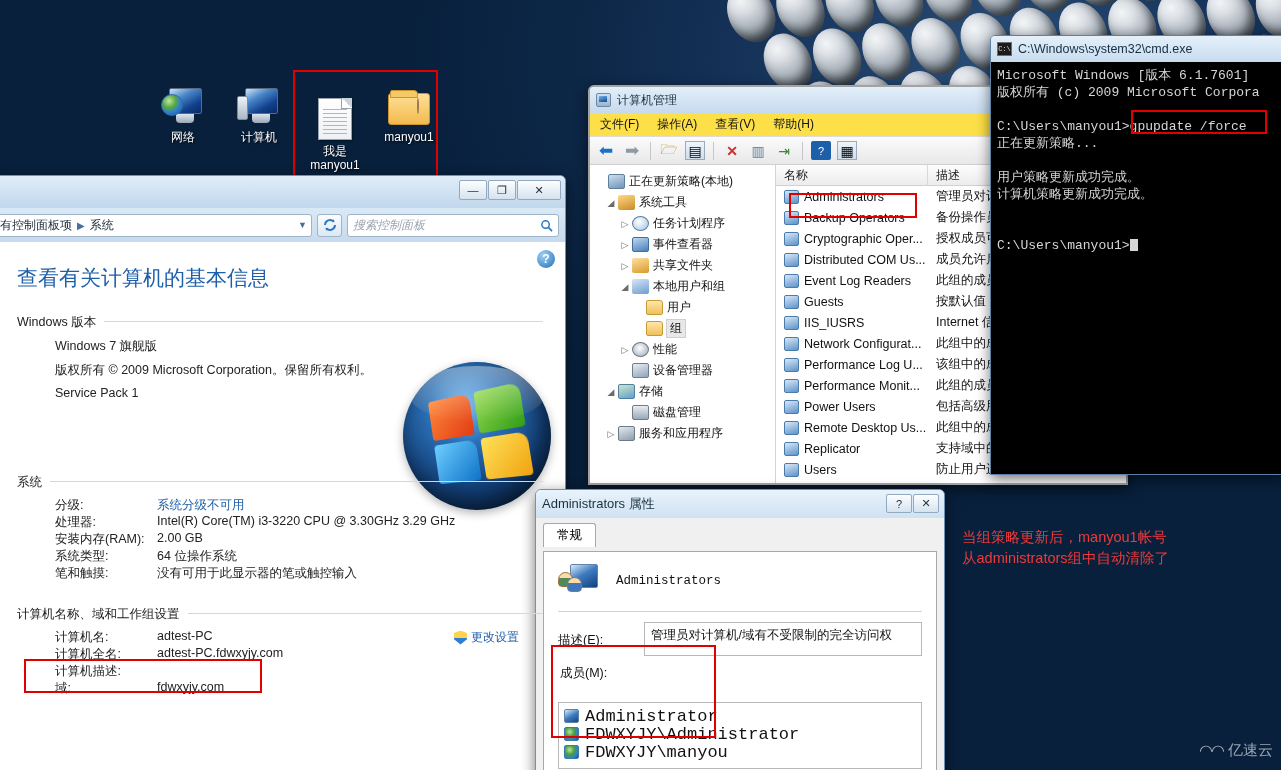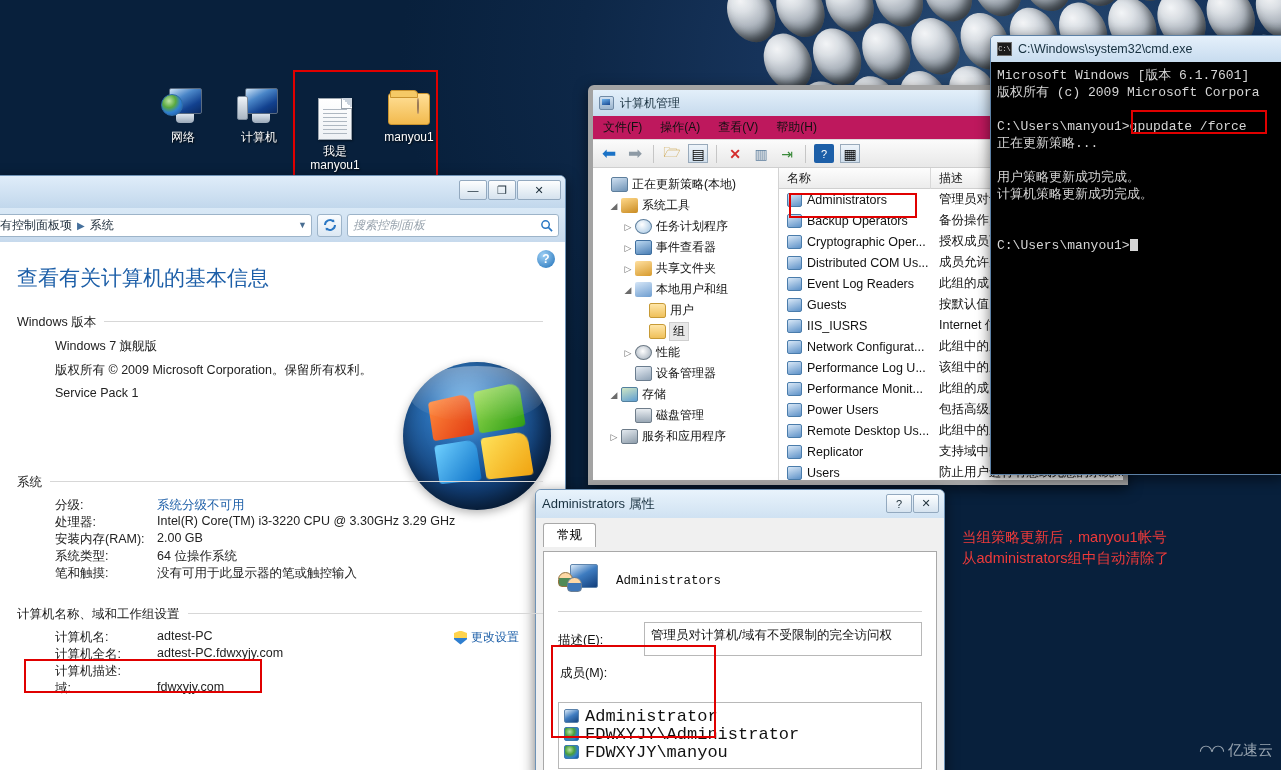--- a/index.html
+++ b/index.html
@@ -115,31 +115,31 @@
   .winlogo .q3 { background:linear-gradient(135deg,#6fd0ff,#0e72c8); }
   .winlogo .q4 { background:linear-gradient(135deg,#ffe25a,#f0a310); }
   .winlogo .gloss { position:absolute; left:6px; top:4px; width:136px; height:56px; border-radius:50%;
     background:linear-gradient(180deg, rgba(255,255,255,.38), rgba(255,255,255,0)); }
   .chg-link { position:absolute; right:24px; font-size:12px; color:#1d5fa8; display:flex; align-items:center; gap:4px; }
   .shield { width:13px; height:14px; background:linear-gradient(180deg,#ffd34d 0 50%, #2f7fd0 50% 100%);
     clip-path: polygon(50% 0,100% 18%,100% 62%,50% 100%,0 62%,0 18%); display:inline-block; }
 
   
   #cm-win { left:588px; top:85px; width:540px; height:400px;
-    border:5px solid #a3a3a3; border-radius:6px 6px 0 0; overflow:hidden;
+    border:2px solid #a3a3a3; border-radius:6px 6px 0 0; overflow:hidden;
     background:#f0f0f0; }
   #cm-title { height:26px; display:flex; align-items:center; gap:6px; padding:0 6px;
     background:linear-gradient(180deg, rgba(226,239,250,.95), rgba(196,217,237,.95));
     font-size:12px; color:#18303f; }
   .mmc-icon { width:15px; height:14px; border-radius:2px; position:relative;
     background:linear-gradient(180deg,#cfe0f1,#9bb4cd); border:1px solid #6f8aa6; }
   .mmc-icon::after { content:""; position:absolute; left:2px; top:2px; width:8px; height:6px;
     background:linear-gradient(160deg,#6fb4ef,#16468f); }
   #cm-menu { height:24px; display:flex; align-items:center; gap:18px; padding:0 10px;
-    background:#be185d; border-bottom:1px solid #dcdcdc; font-size:12px; color:#111; }
+    background:#fde047; border-bottom:1px solid #dcdcdc; font-size:12px; color:#111; }
   #cm-toolbar { height:28px; display:flex; align-items:center; gap:6px; padding:0 6px;
     background:linear-gradient(180deg,#fbfbfb,#e8e8e8); border-bottom:1px solid #cfcfcf; }
   .tb-ico { width:20px; height:19px; display:flex; align-items:center; justify-content:center; font-size:14px; }
   .tb-sep { width:1px; height:18px; background:#c6c6c6; margin:0 2px; }
   .arrow-l { color:#1a72c6; font-size:17px; }
   .arrow-r { color:#8e9aa5; font-size:17px; }
   #cm-content { position:absolute; left:0; right:0; top:78px; bottom:0; display:flex; background:#fff; }
   #cm-tree { width:186px; border-right:1px solid #d3d3d3; padding:6px 0 0 4px; overflow:hidden;
      background:#fff; font-size:12px; color:#111; }
   .tnode { display:flex; align-items:center; height:21px; white-space:nowrap; }

